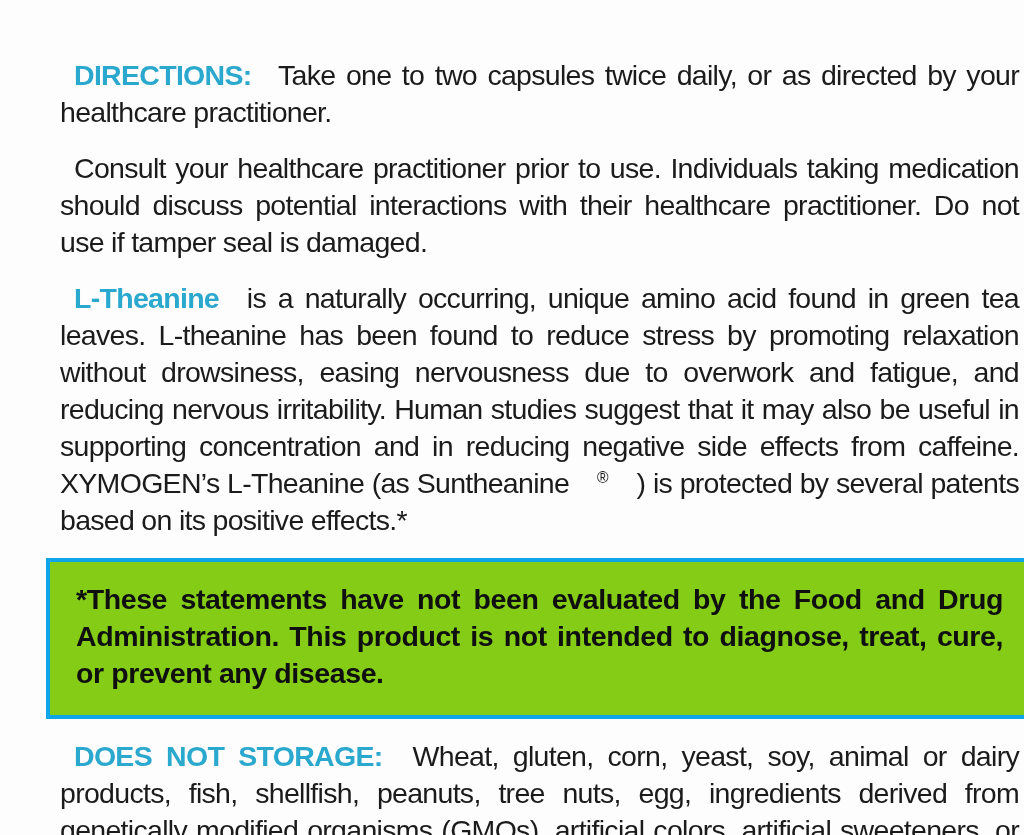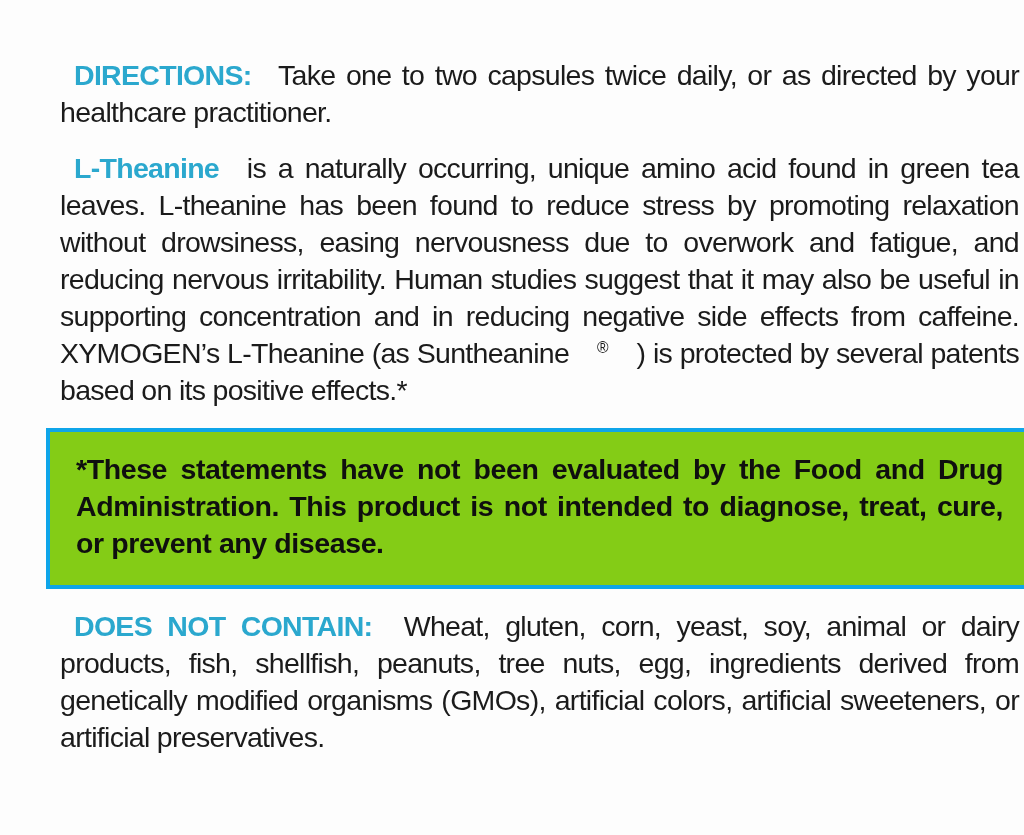--- a/index.html
+++ b/index.html
@@ -56,31 +56,34 @@
 </head>
 <body>
 
 <main class="label-panel">
 
   <p class="para">
     <span class="heading">DIRECTIONS:</span>
     <span>Take one to two capsules twice daily, or as directed by your healthcare practitioner.</span>
   </p>
 
+  <p class="para">
+    <span>Consult your healthcare practitioner prior to use. Individuals taking medication should discuss potential interactions with their healthcare practitioner. Do not use if tamper seal is damaged.</span>
+  </p>
 
   <p class="para">
     <span class="heading">L-Theanine</span>
     <span>is a naturally occurring, unique amino acid found in green tea leaves. L-theanine has been found to reduce stress by promoting relaxation without drowsiness, easing nervousness due to overwork and fatigue, and reducing nervous irritability. Human studies suggest that it may also be useful in supporting concentration and in reducing negative side effects from caffeine. XYMOGEN’s L-Theanine (as Suntheanine</span><sup class="reg">®</sup><span>) is protected by several patents based on its positive effects.*</span>
   </p>
 
   <div class="fda-box">
     <p class="box-text">*These statements have not been evaluated by the Food and Drug Administration. This product is not intended to diagnose, treat, cure, or prevent any disease.</p>
   </div>
 
 
   <p class="para">
-    <span class="heading">DOES NOT CONTAIN:</span>
+    <span class="heading">DOES NOT STORAGE:</span>
     <span>Wheat, gluten, corn, yeast, soy, animal or dairy products, fish, shellfish, peanuts, tree nuts, egg, ingredients derived from genetically modified organisms (GMOs), artificial colors, artificial sweeteners, or artificial preservatives.</span>
   </p>
 
 </main>
 
 <div class="bottom-scan-line"></div>
 
 </body></html>

